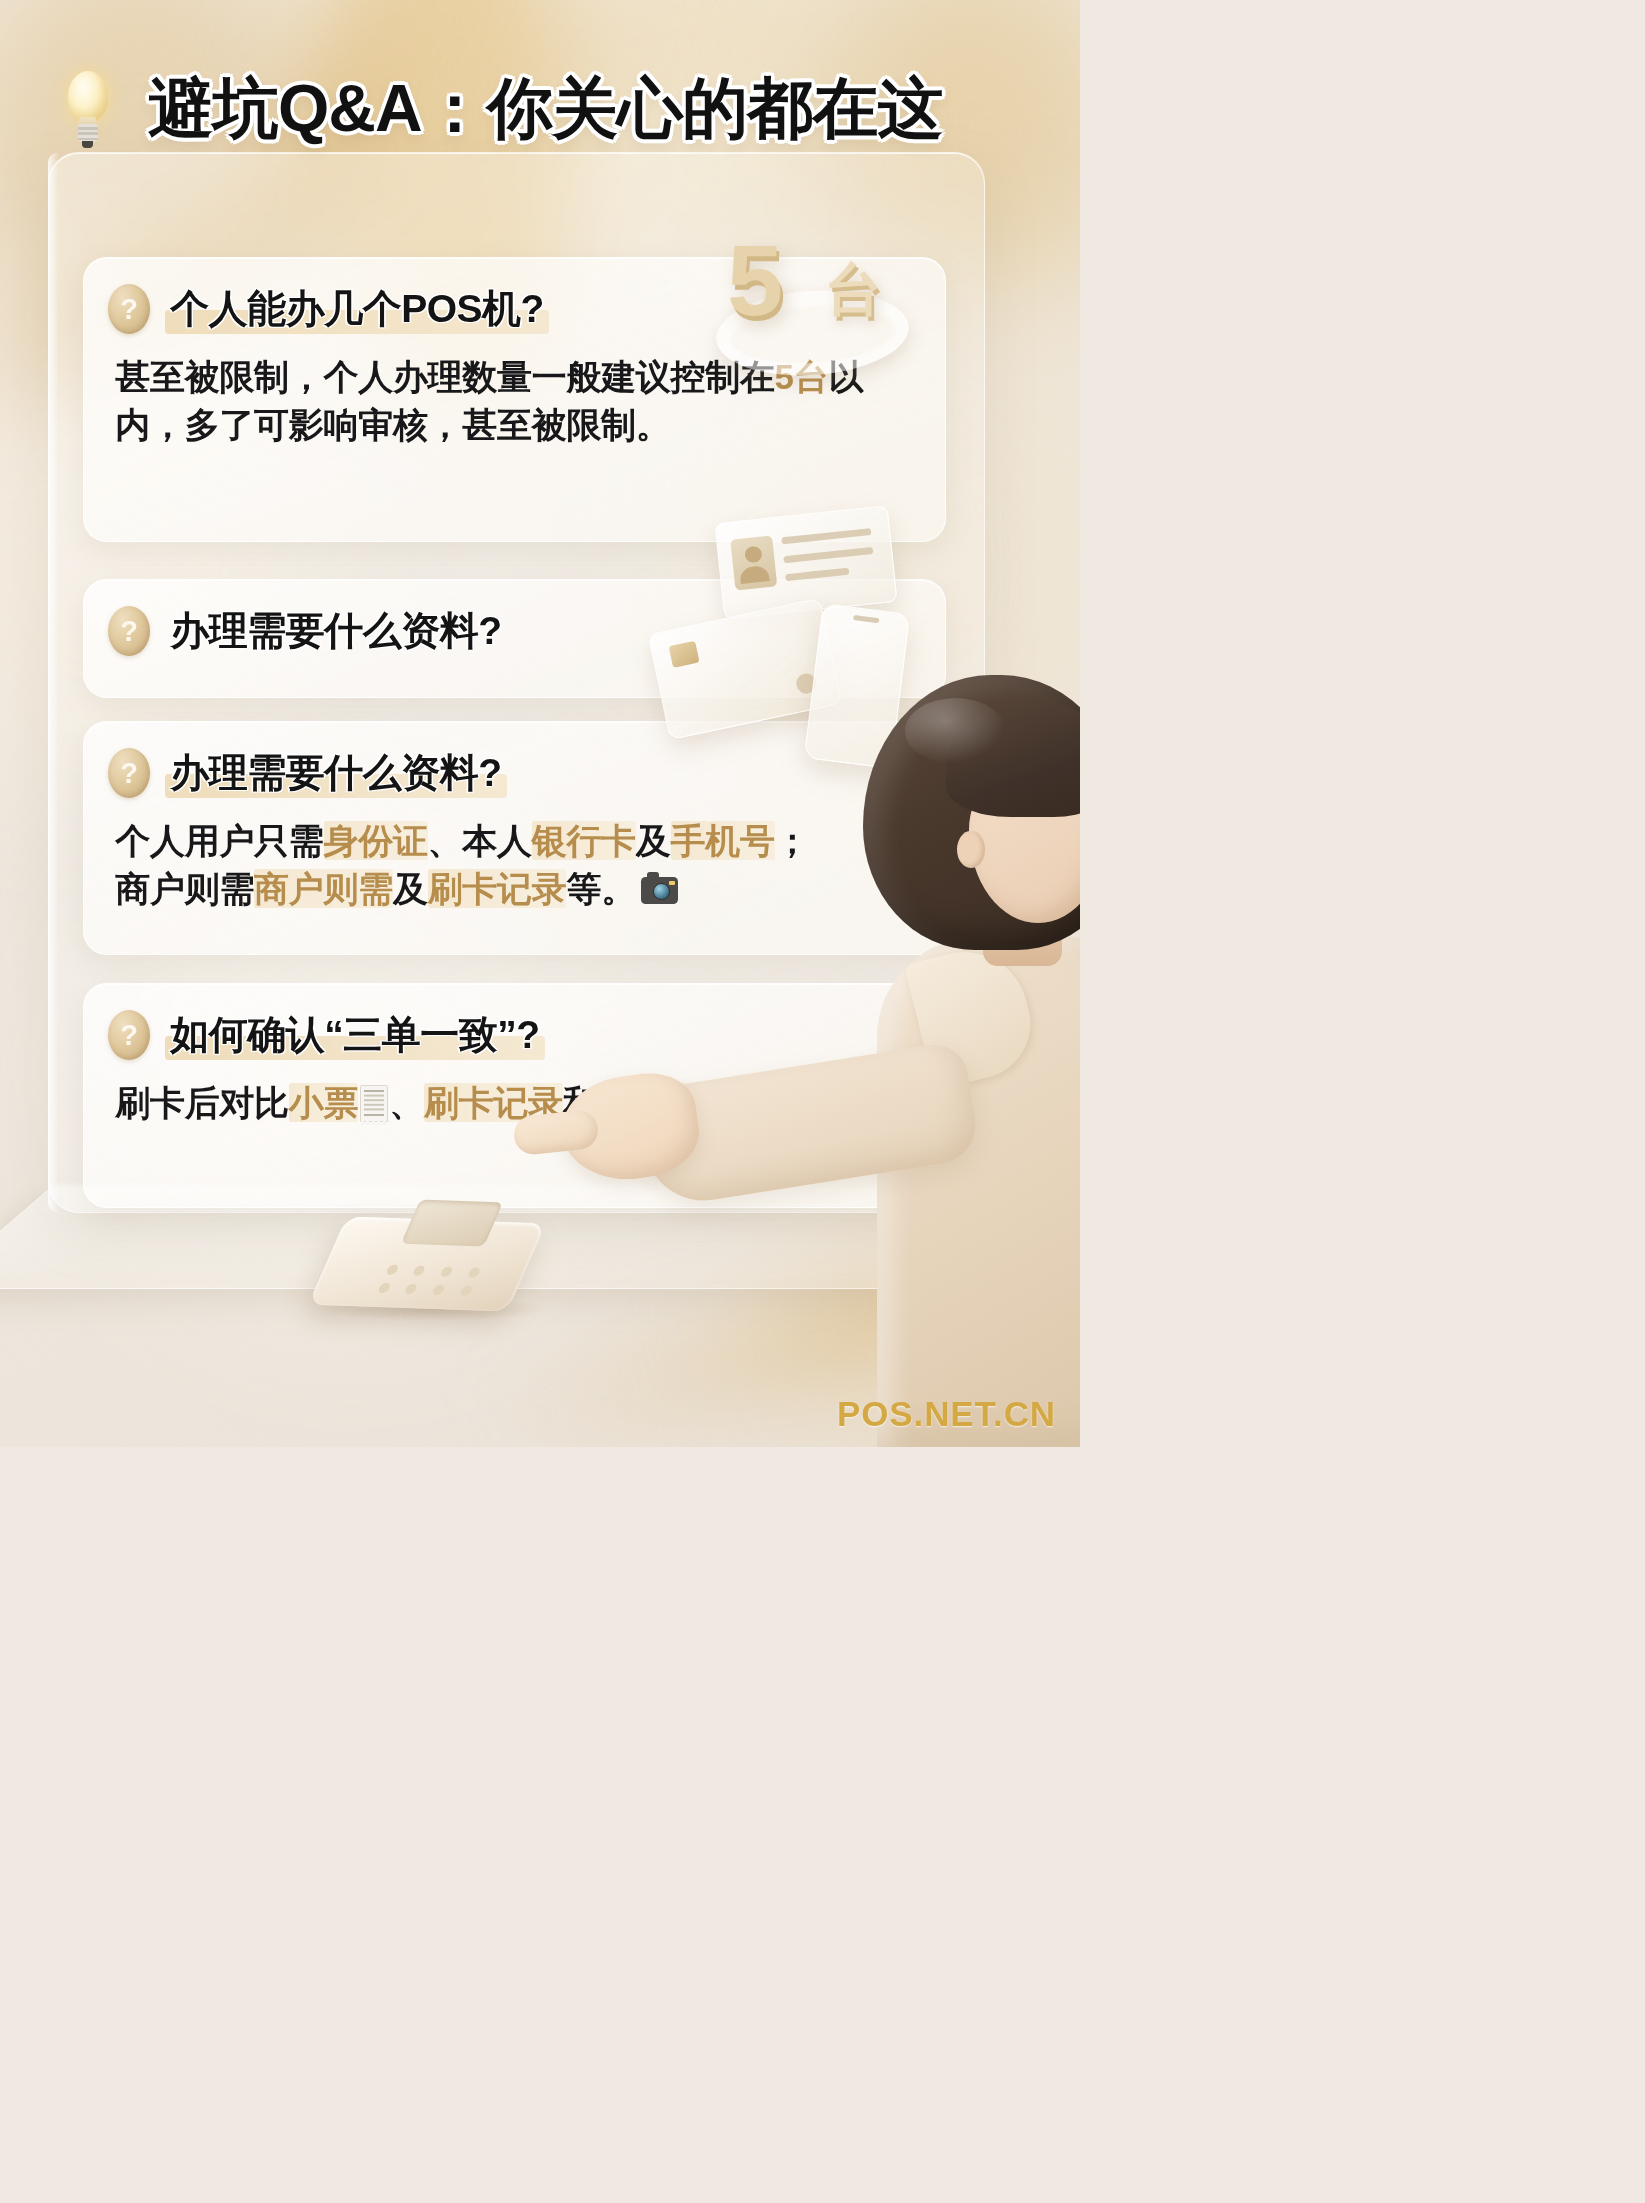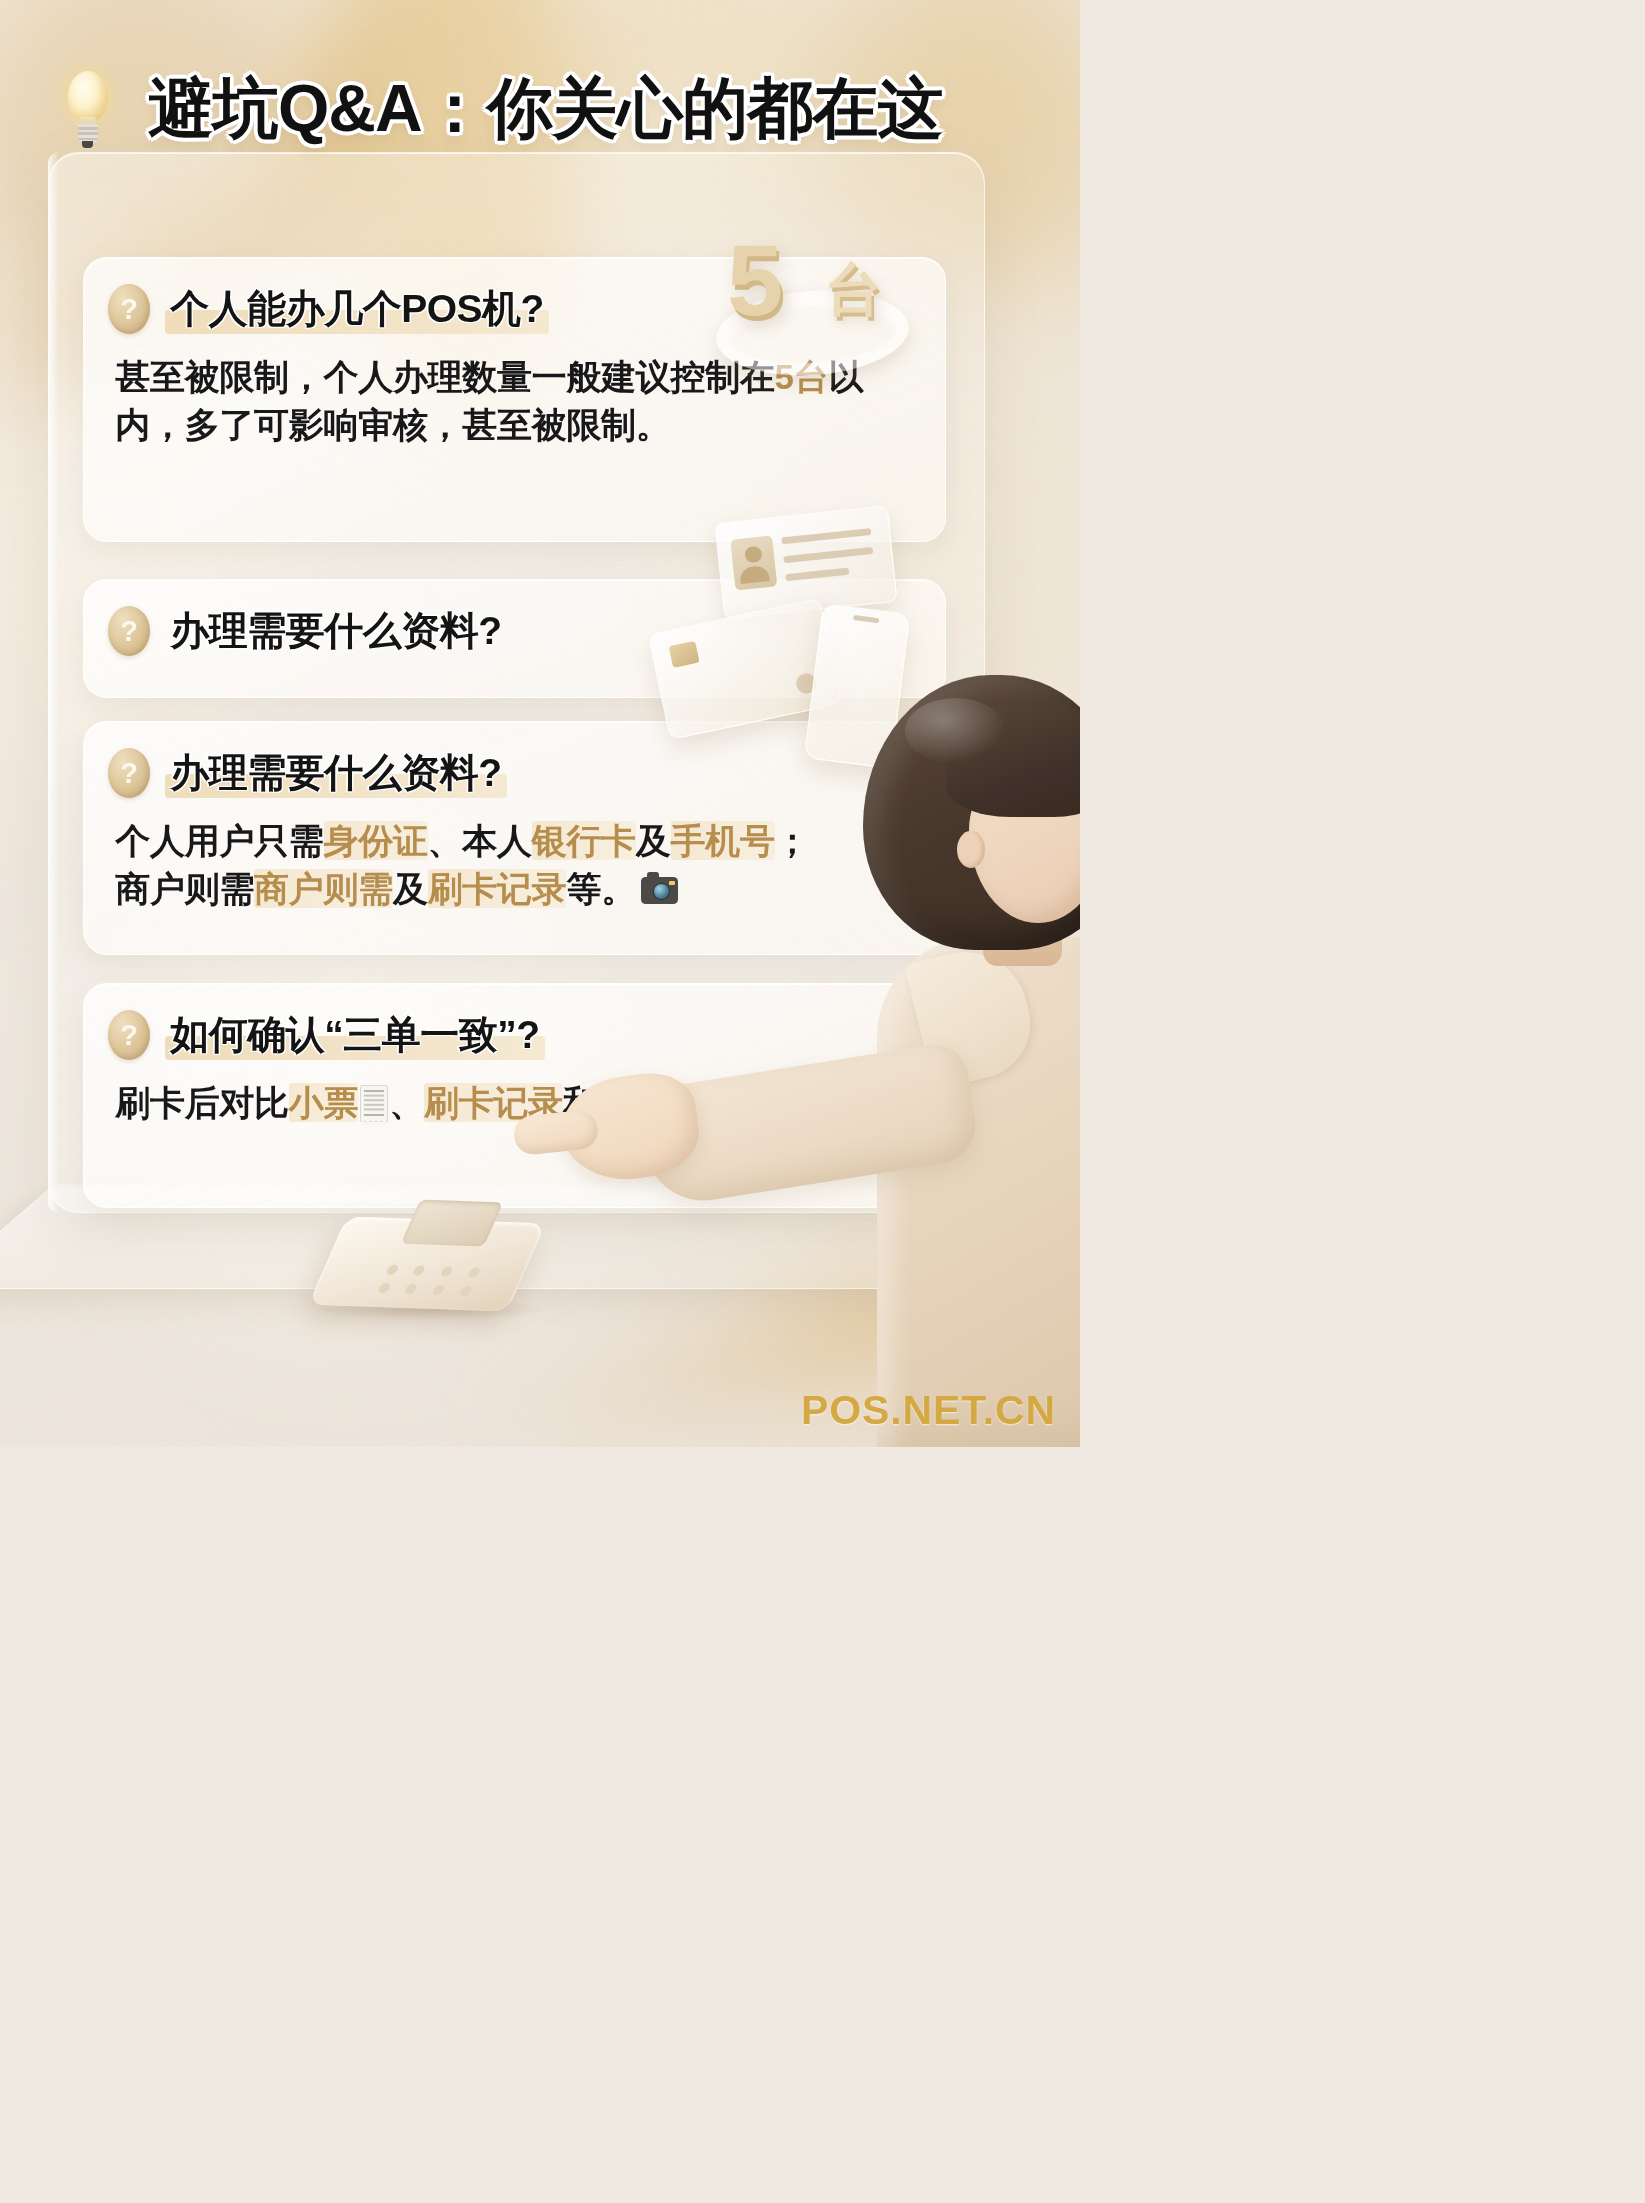--- a/index.html
+++ b/index.html
@@ -350,21 +350,21 @@
   }
   #pos-machine .shadow {
     position:absolute; left:-9.2px; top:103px; width:230px; height:24px;
     background:radial-gradient(ellipse,rgba(150,124,92,.28),rgba(150,124,92,0) 70%);
     border-radius:50%;
   }
 
   
   .watermark {
     position:absolute; right:24px; bottom:13px; z-index:20;
-    font-size:41px; font-weight:bold; letter-spacing:0.9px;
+    font-size:35px; font-weight:bold; letter-spacing:0.9px;
     color:#d4a843;
     text-shadow:0 0.9px 1.8px rgba(255,255,255,.7);
   }
 </style>
 </head>
 <body>
 
 <div class="bg">
   <div class="bg-base"></div>
   <div class="blob b1"></div>

